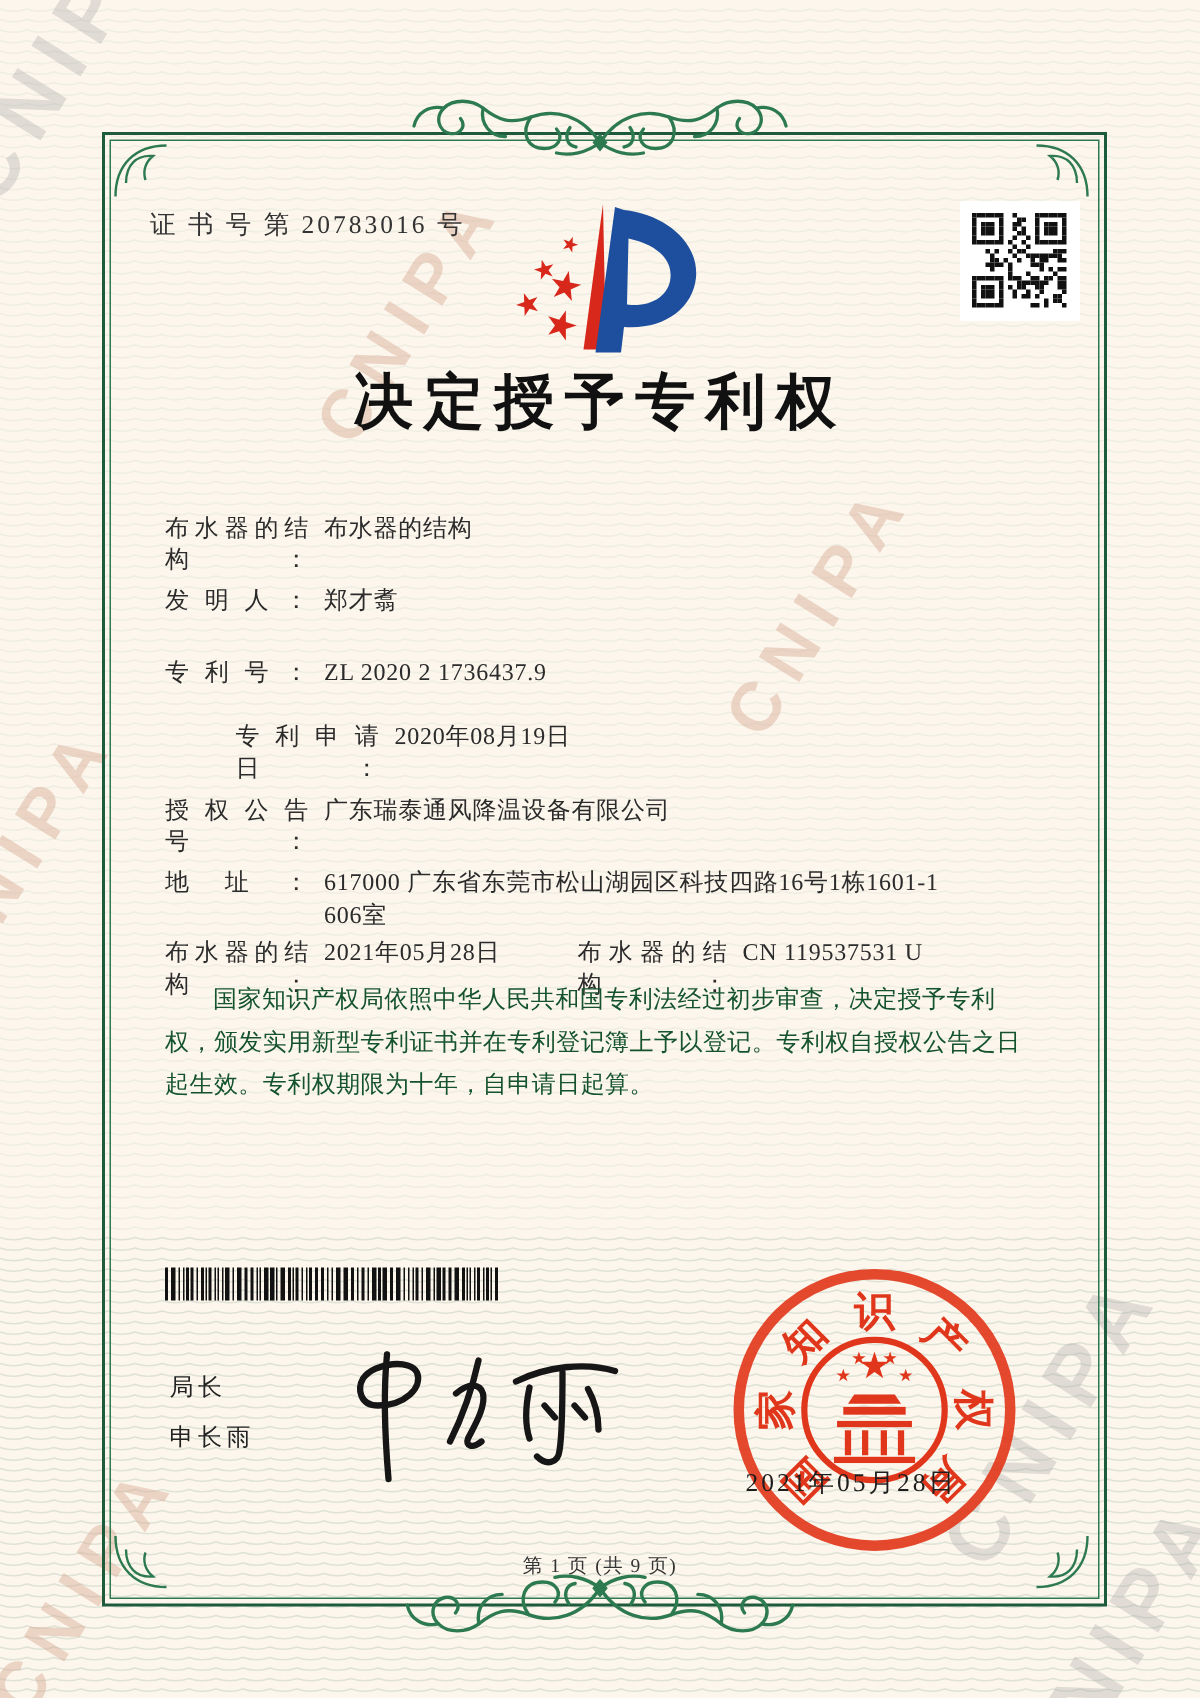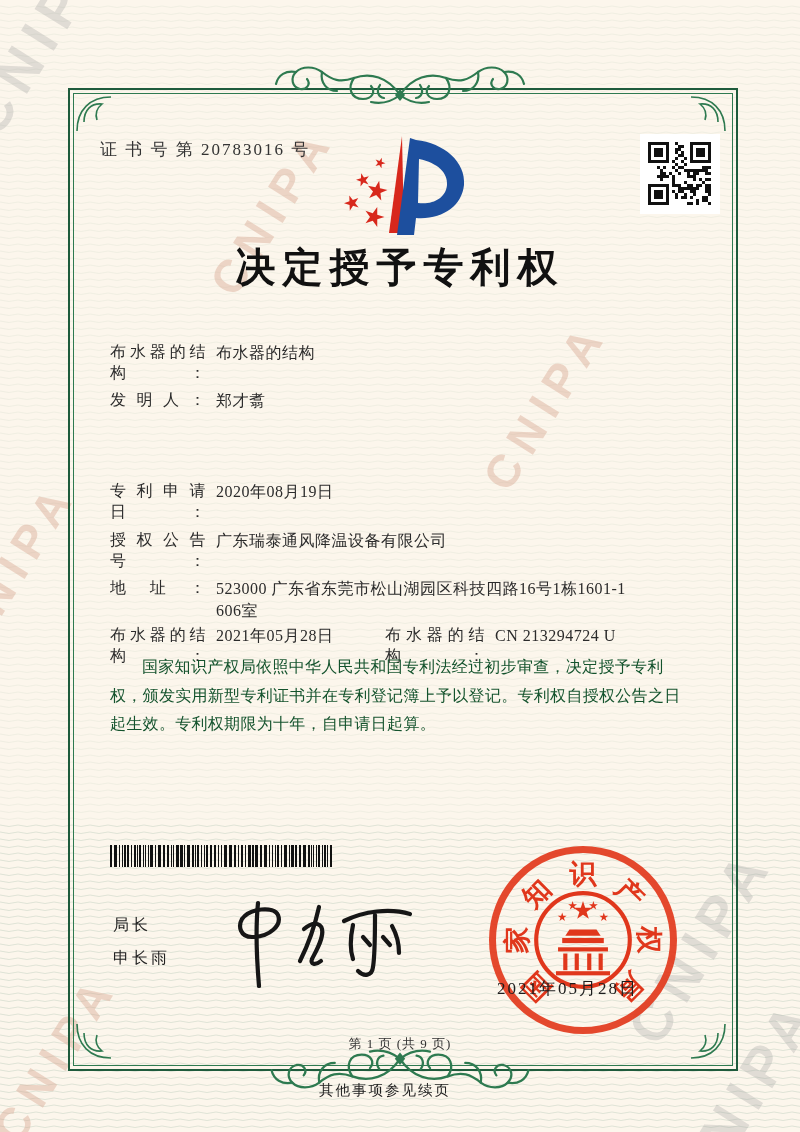--- a/index.html
+++ b/index.html
@@ -505,34 +505,37 @@
   </div>
 
   <div class="title">决定授予专利权</div>
 
   <div class="frow" style="top:342px;">
     <span class="flabel">布水器的结构：</span><span class="fvalue">布水器的结构</span>
   </div>
   <div class="frow" style="top:390px;">
     <span class="flabel">发明人：</span><span class="fvalue">郑才翥</span>
   </div>
-  <div class="frow" style="top:481px;">
+  <div class="frow" style="top:438px;">
+    <span class="flabel">专利号：</span><span class="fvalue">ZL 2020 2 1736437.9</span>
+  </div>
+  <div class="frow" style="top:481px;margin-left:47px;">
     <span class="flabel">专利申请日：</span><span class="fvalue">2020年08月19日</span>
   </div>
   <div class="frow" style="top:530px;">
     <span class="flabel">授权公告号：</span><span class="fvalue">广东瑞泰通风降温设备有限公司</span>
   </div>
   <div class="frow" style="top:578px;">
-    <span class="flabel">地址：</span><span class="fvalue">523000 广东省东莞市松山湖园区科技四路16号1栋1601-1
+    <span class="flabel">地址：</span><span class="fvalue">617000 广东省东莞市松山湖园区科技四路16号1栋1601-1
 606室</span>
   </div>
   <div class="frow" style="top:625px;width:580px;">
     <span class="flabel">布水器的结构：</span><span class="fvalue">2021年05月28日</span>
     <span class="grant2">
-      <span class="flabel" style="width:100px;">布水器的结构：</span><span class="fvalue">CN 213294724 U</span>
+      <span class="flabel" style="width:100px;">布水器的结构：</span><span class="fvalue">CN 119537531 U</span>
     </span>
   </div>
 
   <div class="paras">
     <p>国家知识产权局依照中华人民共和国专利法经过初步审查，决定授予专利权，颁发实用新型专利证书并在专利登记簿上予以登记。专利权自授权公告之日起生效。专利权期限为十年，自申请日起算。</p>
   </div>
 
   <div id="barcode">
       <div style="width: 2px; background: rgb(17, 17, 17); margin-right: 2px;"></div>
       <div style="width: 3px; background: rgb(17, 17, 17); margin-right: 2px;"></div>
@@ -645,15 +648,14 @@
         <rect x="42" y="63" width="4" height="16"></rect>
         <rect x="54" y="63" width="4" height="16"></rect>
         <rect x="65" y="63" width="4" height="16"></rect>
         <rect x="24" y="80" width="52" height="4"></rect>
       </g>
     </svg>
   </div>
   <div class="seal-date">2021年05月28日</div>
 
   <div class="page-info">第 1 页 (共 9 页)</div>
-  <div class="cont-note">其他事项参见续页</div>
 
 </div>
 
 </body></html>

